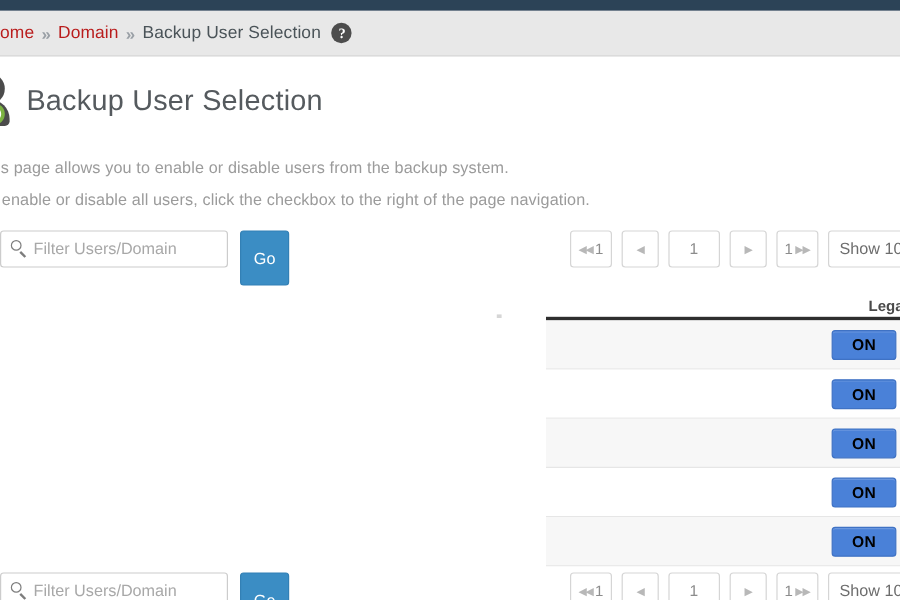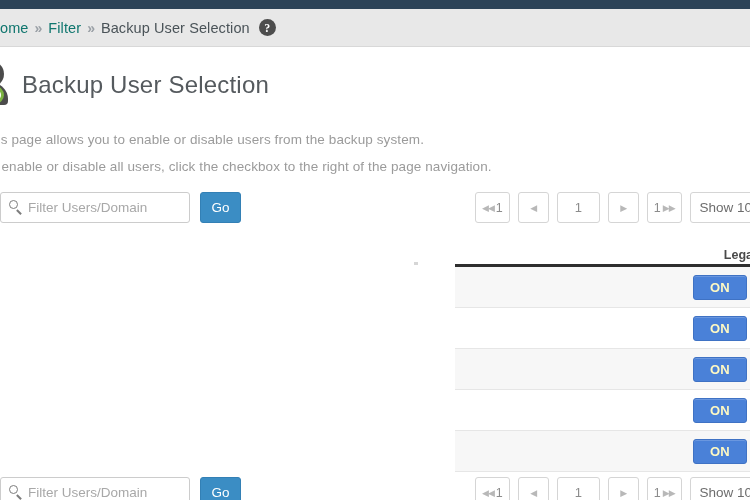--- a/index.html
+++ b/index.html
@@ -38,21 +38,21 @@
     display: flex;
     align-items: center;
     overflow: hidden;
   }
   .crumb {
     font-size: 14.5px;
     color: #8a9096;
     white-space: nowrap;
     letter-spacing: .1px;
   }
-  .crumb.link { color: #0f766e; cursor: pointer; }
+  .crumb.link { color: #b91c1c; cursor: pointer; }
   .crumb.current { color: #4a5358; }
   .crumb-sep {
     color: #9aa0a6;
     font-size: 14px;
     margin: 0 6px;
     font-weight: bold;
   }
   .help-icon {
     display: inline-flex;
     align-items: center;
@@ -200,21 +200,21 @@
     box-sizing: border-box;
     font-family: "Liberation Sans", sans-serif;
     font-size: 13.5px;
     color: #555555;
     background: transparent;
   }
   .filter-input::placeholder { color: #a8a8a8; opacity: 1; }
   .go-button {
     margin-left: 10px;
     width: 41px;
-    height: 31px;
+    height: 46px;
     background: #3b8dc4;
     border: 1px solid #3380b5;
     border-radius: 3px;
     color: #ffffff;
     font-family: "Liberation Sans", sans-serif;
     font-size: 13.5px;
     cursor: pointer;
     padding: 0;
     box-sizing: border-box;
   }
@@ -310,21 +310,21 @@
     padding-right: 8px;
     background: #ffffff;
   }
   .tbl-row.alt { background: #f7f7f7; }
   .toggle-on {
     width: 54px;
     height: 25px;
     background: #4a81d8;
     border: 1px solid #3f72c4;
     border-radius: 3px;
-    color: #fef9c3;
+    color: #000000;
     font-size: 13px;
     font-weight: bold;
     display: flex;
     align-items: center;
     justify-content: center;
     cursor: pointer;
     box-shadow: inset 0 1px 0 rgba(255,255,255,.18);
     box-sizing: border-box;
     letter-spacing: .3px;
   }
@@ -339,21 +339,21 @@
   }
 </style>
 </head>
 <body>
 
 <div class="top-strip"></div>
 
 <div class="breadcrumb-bar">
   <span class="crumb link">ome</span>
   <span class="crumb-sep">»</span>
-  <span class="crumb link">Filter</span>
+  <span class="crumb link">Domain</span>
   <span class="crumb-sep">»</span>
   <span class="crumb current">Backup User Selection</span>
   <span class="help-icon">?</span>
 </div>
 
 <div class="title-row">
   <div class="title-icon">
     <div class="head"></div>
     <div class="body-shape"></div>
     <div class="badge"></div>

